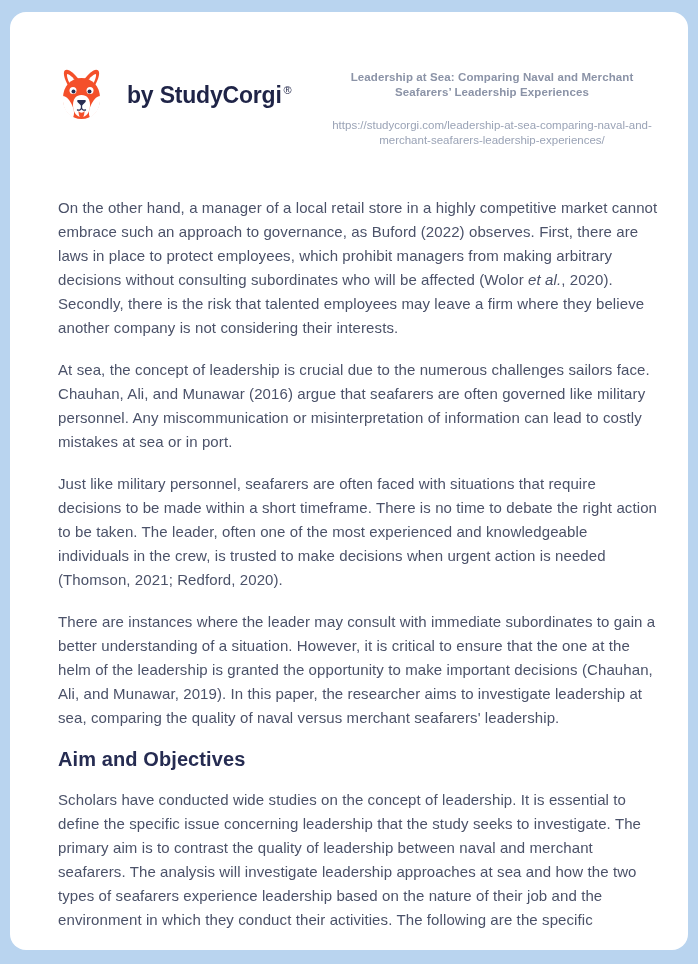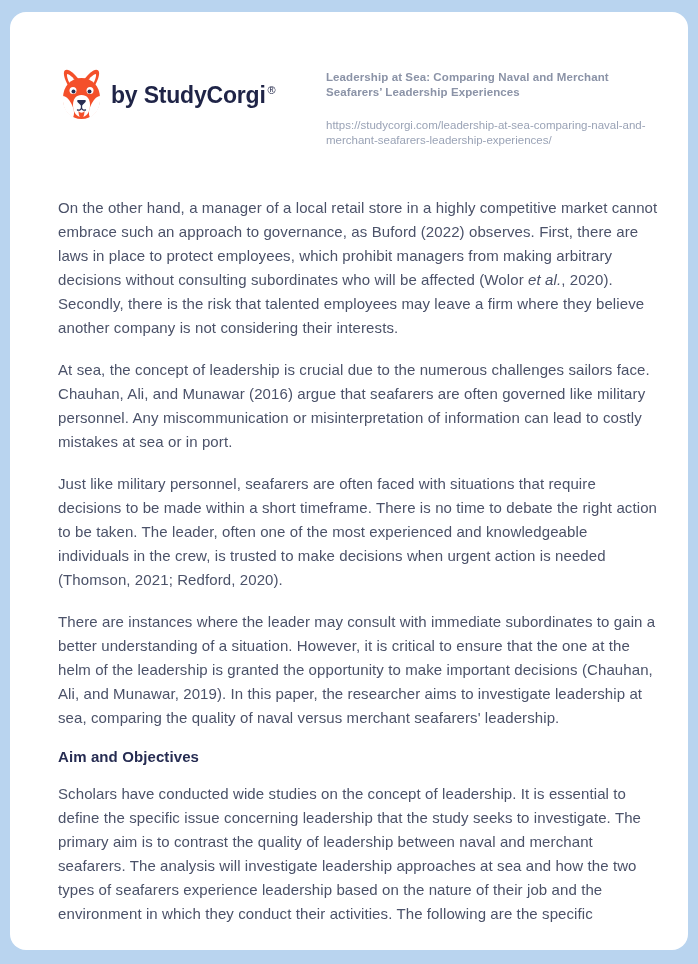--- a/index.html
+++ b/index.html
@@ -19,39 +19,39 @@
     padding: 54px 30px 0 48px;
   }
   .header {
     display: flex;
     justify-content: space-between;
     align-items: flex-start;
   }
   .brand {
     display: flex;
     align-items: center;
-    gap: 6px;
+    gap: 22px;
     padding-top: 2px;
   }
   .brand-name {
     font-size: 23px;
     font-weight: bold;
     color: #1f2447;
     letter-spacing: -0.2px;
     white-space: nowrap;
   }
   .brand-name sup {
     font-size: 11px;
     font-weight: normal;
     vertical-align: 9px;
     margin-left: 2px;
   }
   .header-meta {
     max-width: 332px;
-    text-align: left;
+    text-align: center;
     padding-top: 4px;
   }
   .doc-title {
     font-size: 11.5px;
     font-weight: bold;
     color: #8b93a7;
     line-height: 15px;
     letter-spacing: 0.1px;
   }
   .doc-url {
@@ -65,21 +65,21 @@
   .article { margin-top: 48px; }
   .article p {
     font-size: 15px;
     line-height: 24px;
     color: #4b5269;
     letter-spacing: 0.1px;
     margin-bottom: 18px;
   }
   .article p em { font-style: italic; }
   .article h2 {
-    font-size: 15px;
+    font-size: 20px;
     font-weight: bold;
     color: #262c52;
     letter-spacing: 0.1px;
     margin: 13px 0 17px 0;
   }
 </style>
 </head>
 <body>
 
 <div class="card">

